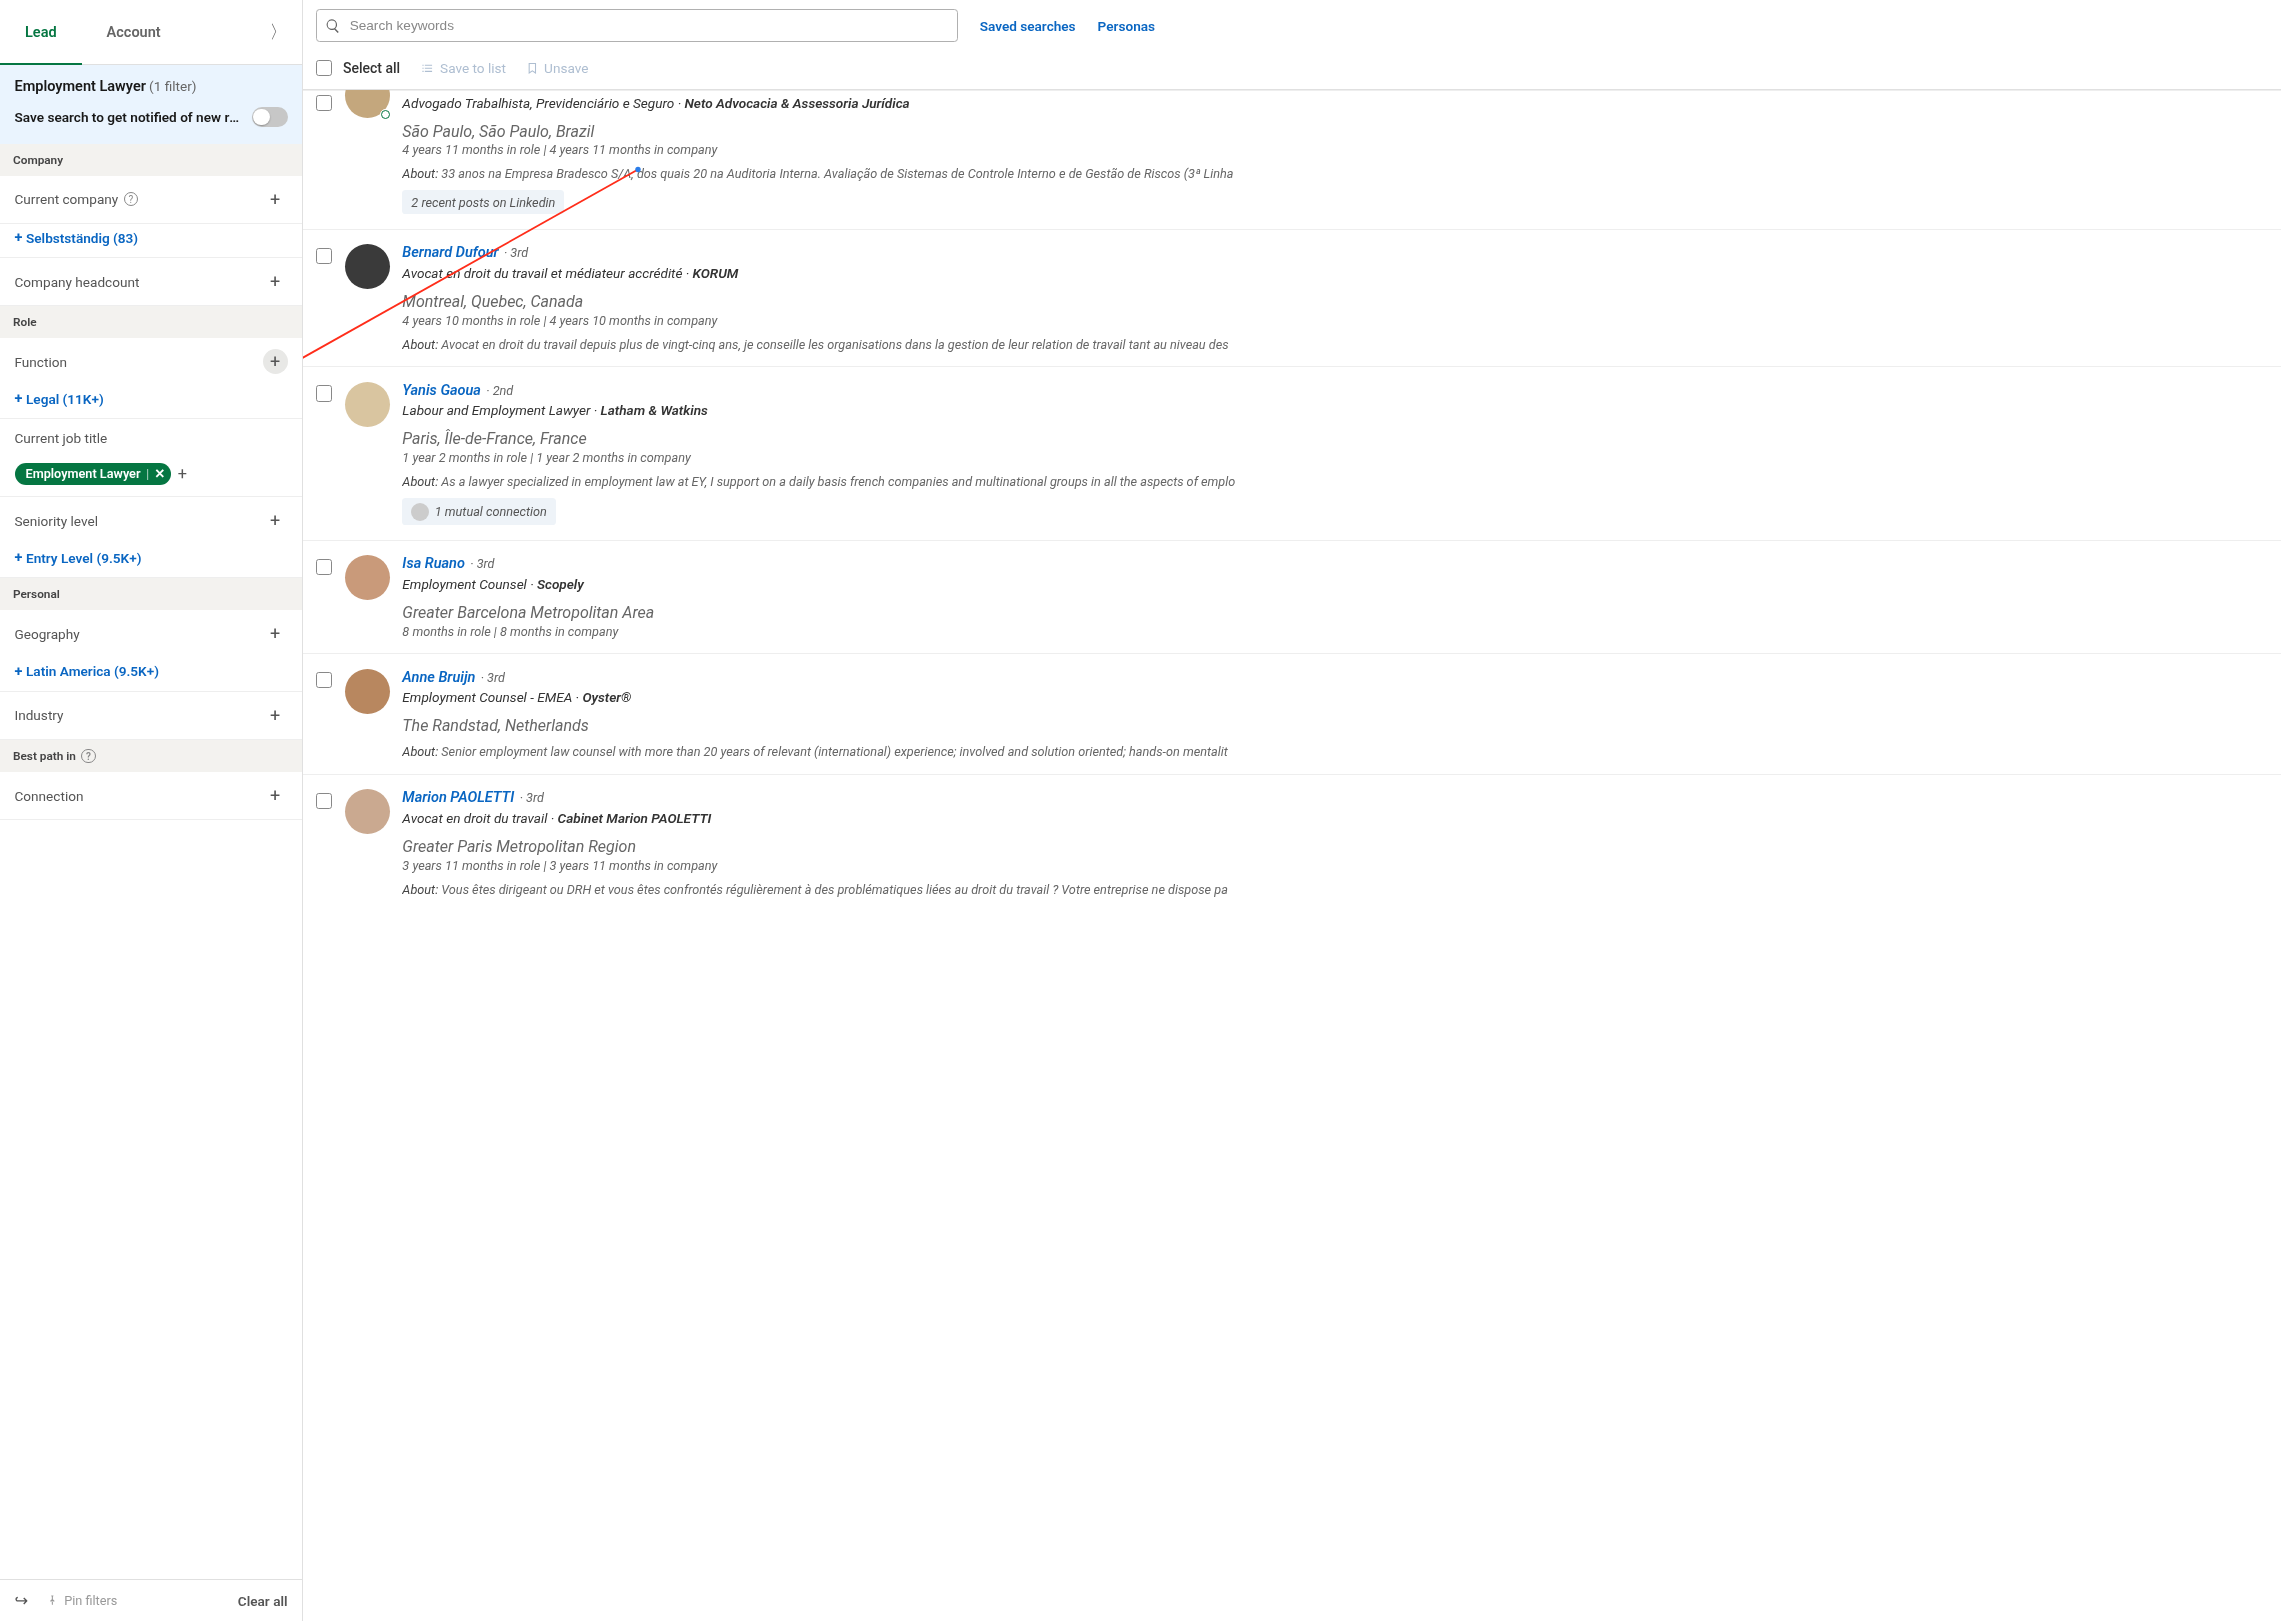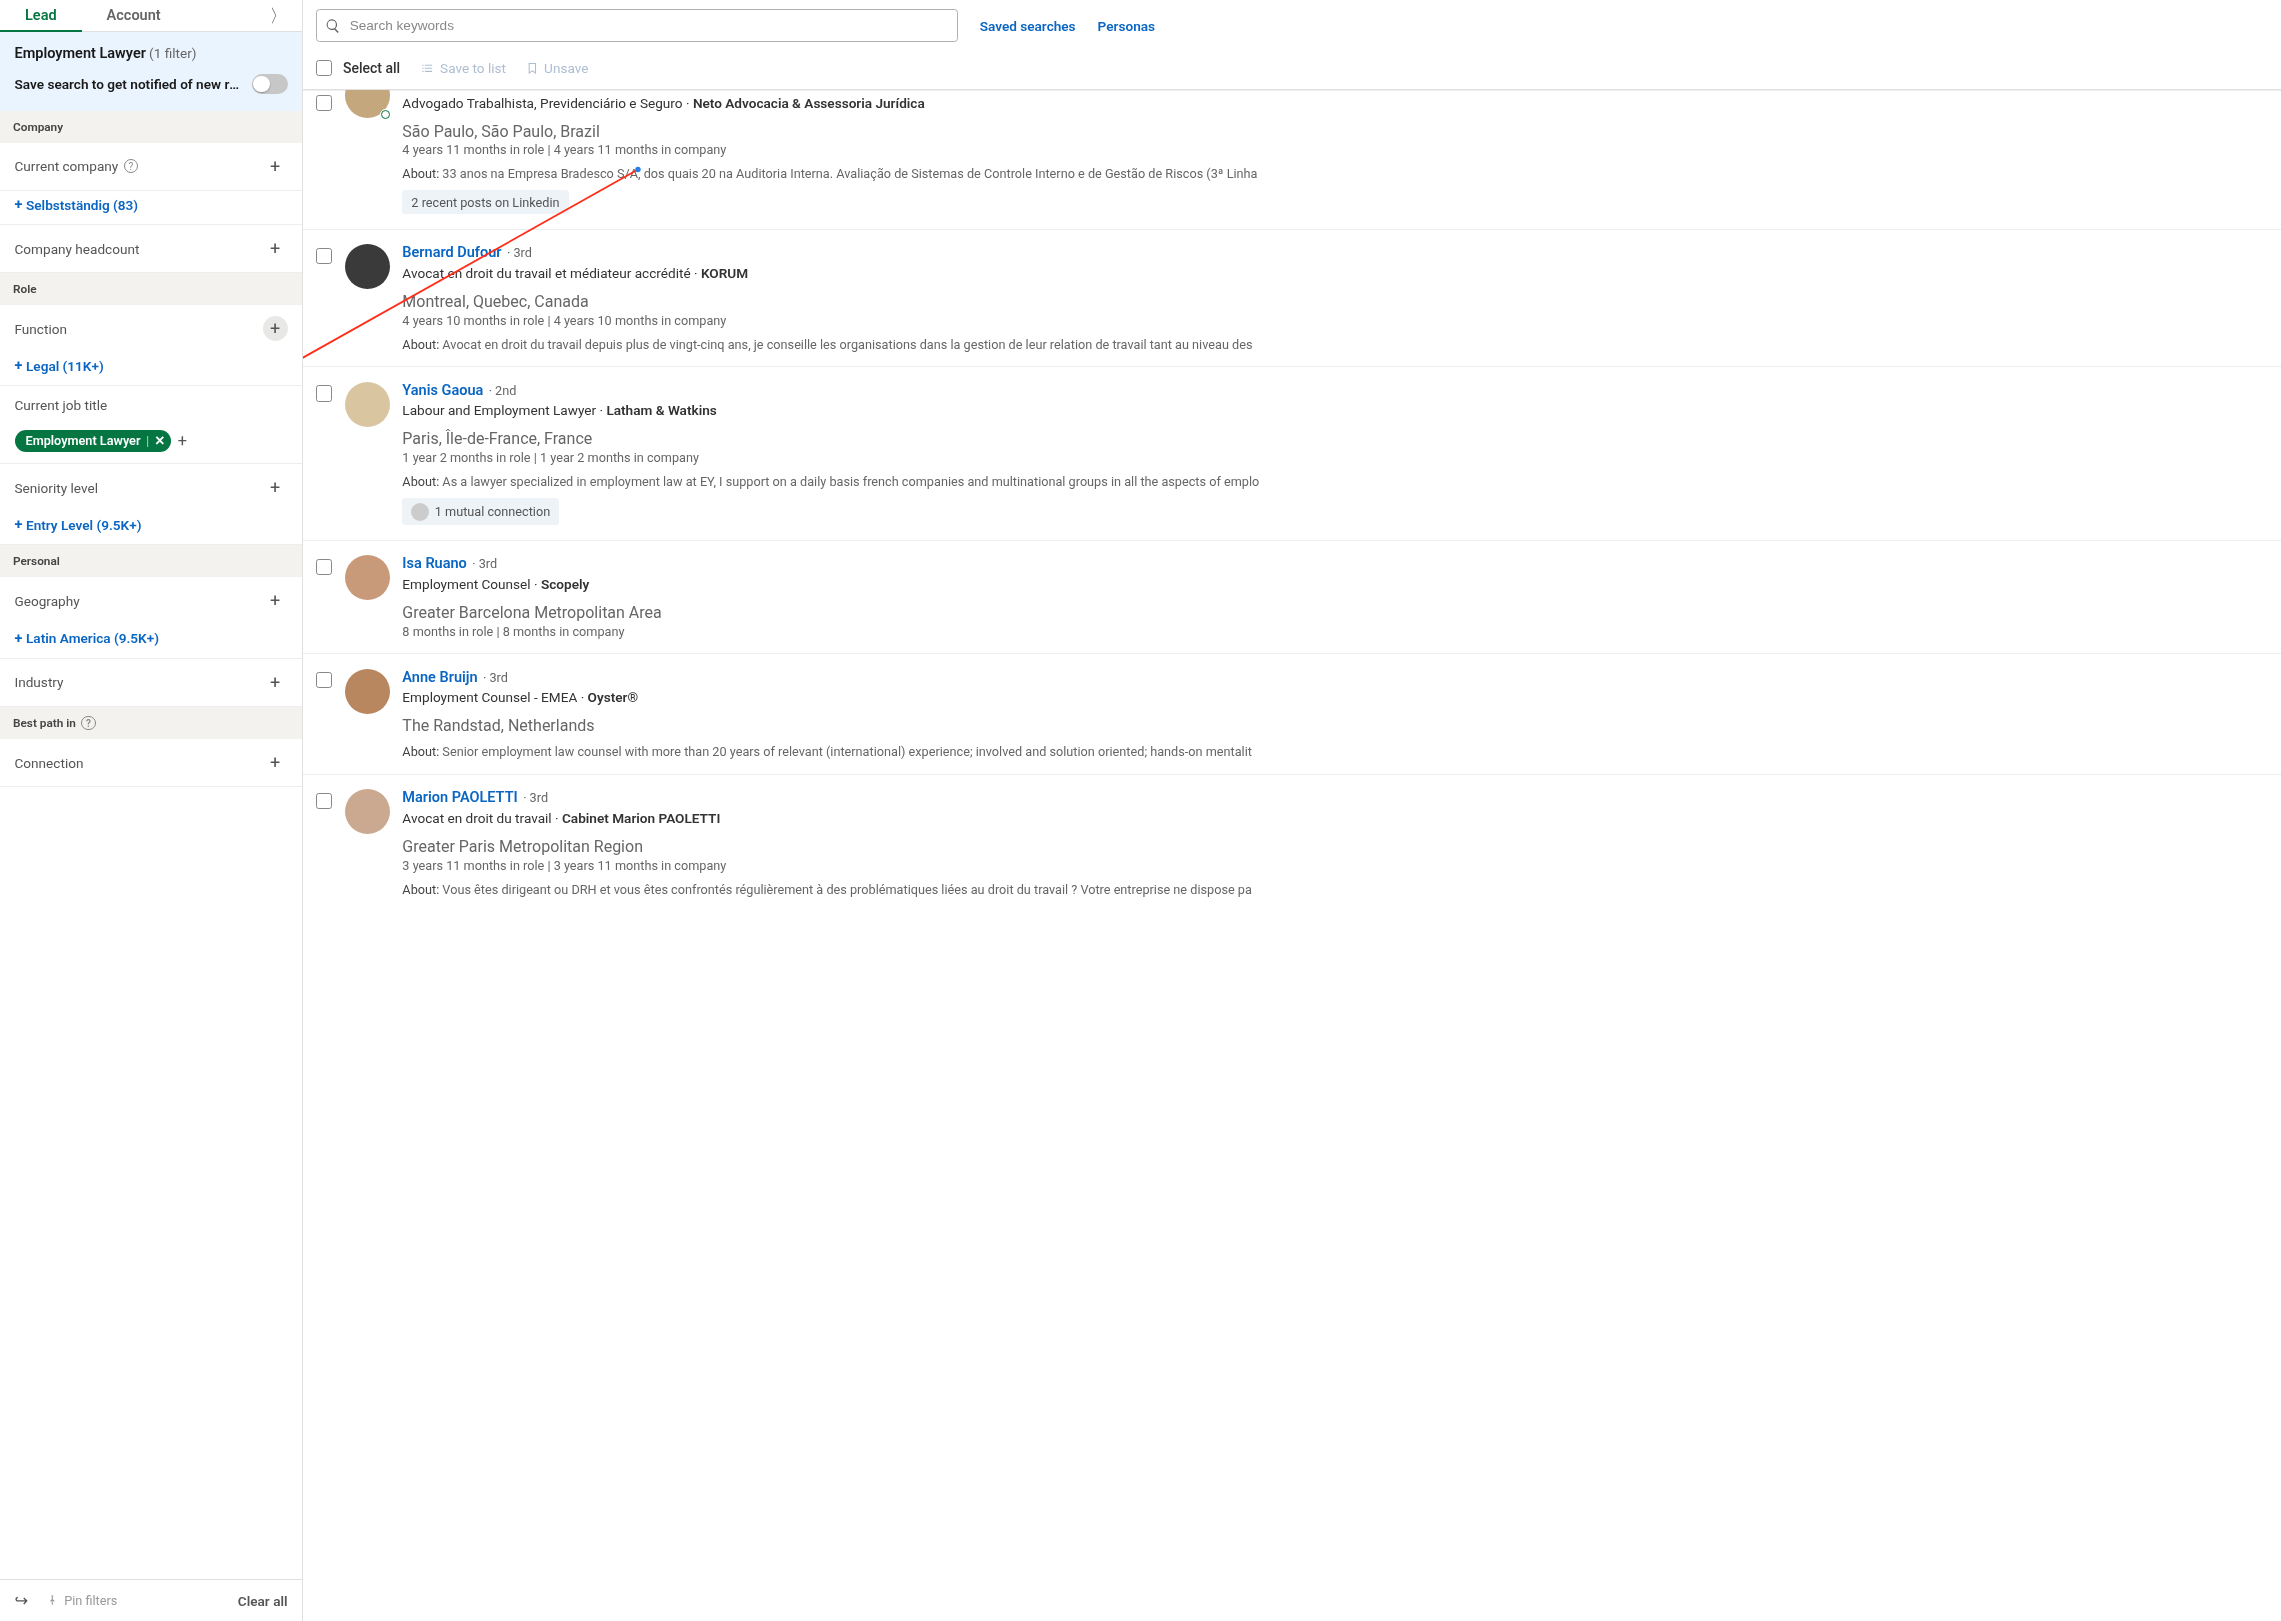--- a/index.html
+++ b/index.html
@@ -1,20 +1,20 @@
 <!DOCTYPE html>
 <html style="font-size:14.5px"><head>
 <meta charset="utf-8">
 <style>
   * { box-sizing: border-box; margin: 0; padding: 0; }
   body { font-family: -apple-system, BlinkMacSystemFont, "Segoe UI", Roboto, Helvetica, Arial, sans-serif; font-size: 12.7px; color: #191919; background: #fff; }
   .app { display: flex; height: 100vh; width: 100%; }
   
   .sidebar { width: 303px; flex: 0 0 303px; border-right: 0.9px solid #e0e0e0; display: flex; flex-direction: column; background: #fff; }
-  .tabs { display: flex; align-items: center; border-bottom: 0.9px solid #e0e0e0; height: 32px; }
+  .tabs { display: flex; align-items: center; border-bottom: 0.9px solid #e0e0e0; height: 65px; }
   .tab { flex: 0 0 auto; padding: 0 25px; height: 100%; display: flex; align-items: center; font-size: 14.5px; font-weight: 600; color: #666; cursor: pointer; position: relative; }
   .tab.active { color: #057642; }
   .tab.active::after { content: ""; position: absolute; left: 0; right: 0; bottom: -0.9px; height: 1.8px; background: #057642; }
   .tab-more { margin-left: auto; padding: 0 14.5px; color: #666; font-size: 18px; cursor: pointer; }
   .save-box { background: #eaf4fe; padding: 12.7px 14.5px 16.3px 14.5px; }
   .sb-title { font-size: 14.5px; font-weight: 600; color: #191919; }
   .sb-count { font-weight: 400; color: #666; font-size: 13.6px; }
   .sb-row2 { display: flex; align-items: center; justify-content: space-between; margin-top: 12.7px; }
   .sb-msg { font-size: 13.6px; font-weight: 600; color: #191919; white-space: nowrap; overflow: hidden; text-overflow: ellipsis; max-width: 226px; }
   .toggle { width: 36px; height: 20px; background: #c7c7c7; border-radius: 10px; position: relative; flex: 0 0 36px; cursor: pointer; }
@@ -44,21 +44,21 @@
   .search-wrap { flex:1; max-width: 642px; position:relative; }
   .search-input { width:100%; height:33px; border:0.9px solid #b0b0b0; border-radius:3.6px; padding: 0 11px 0 33px; font-size:13.6px; color:#333; }
   .search-input::placeholder { color:#888; }
   .search-icon { position:absolute; left:9px; top:50%; transform:translateY(-50%); color:#666; }
   .top-link { color:#0a66c2; font-weight:600; font-size:13.6px; cursor:pointer; }
   .toolbar { display:flex; align-items:center; gap:20px; padding: 9px 12.7px 12.7px 12.7px; border-bottom:0.9px solid #e0e0e0;}
   .chk-empty { width:16.3px; height:16.3px; border:1.8px solid #888; border-radius:2.7px; display:inline-block; flex:0 0 16.3px; cursor:pointer;}
   .sel-all { font-size:14px; color:#333; font-weight:500; display:flex; align-items:center; gap:11px; }
   .disabled-action { color:#aebed1; font-size:13.6px; display:flex; align-items:center; gap:5.4px; cursor:default;}
   .results { flex:1; overflow-y:auto; padding: 0 0 0 0; position: relative;}
-  .row { display:flex; gap:12.7px; padding: 14.5px 12.7px; border-top:0.9px solid #eee; }
+  .row { display:flex; gap:12.7px; padding: 14.5px 12.7px; border-top:0.9px solid #eee;font-style:italic; }
   .row:first-child { border-top:none; padding-top:7.2px;}
   .row .chk { padding-top:3.6px; }
   .avatar { width:45px; height:45px; border-radius:50%; background:#ddd; flex:0 0 45px; background-size:cover; background-position:center; position:relative;}
   .body { flex:1; min-width:0; }
   .name-line { display:flex; align-items:baseline; gap:5.4px; font-size:14.5px; }
   .name { color:#0a66c2; font-weight:600; cursor:pointer;}
   .deg { color:#666; font-size:12.7px;}
   .title-line { font-size:13.6px; color:#333; margin-top:3.6px;}
   .title-line .company { font-weight:600; }
   .loc { color:#666; font-size:16px; margin-top:11px;}

